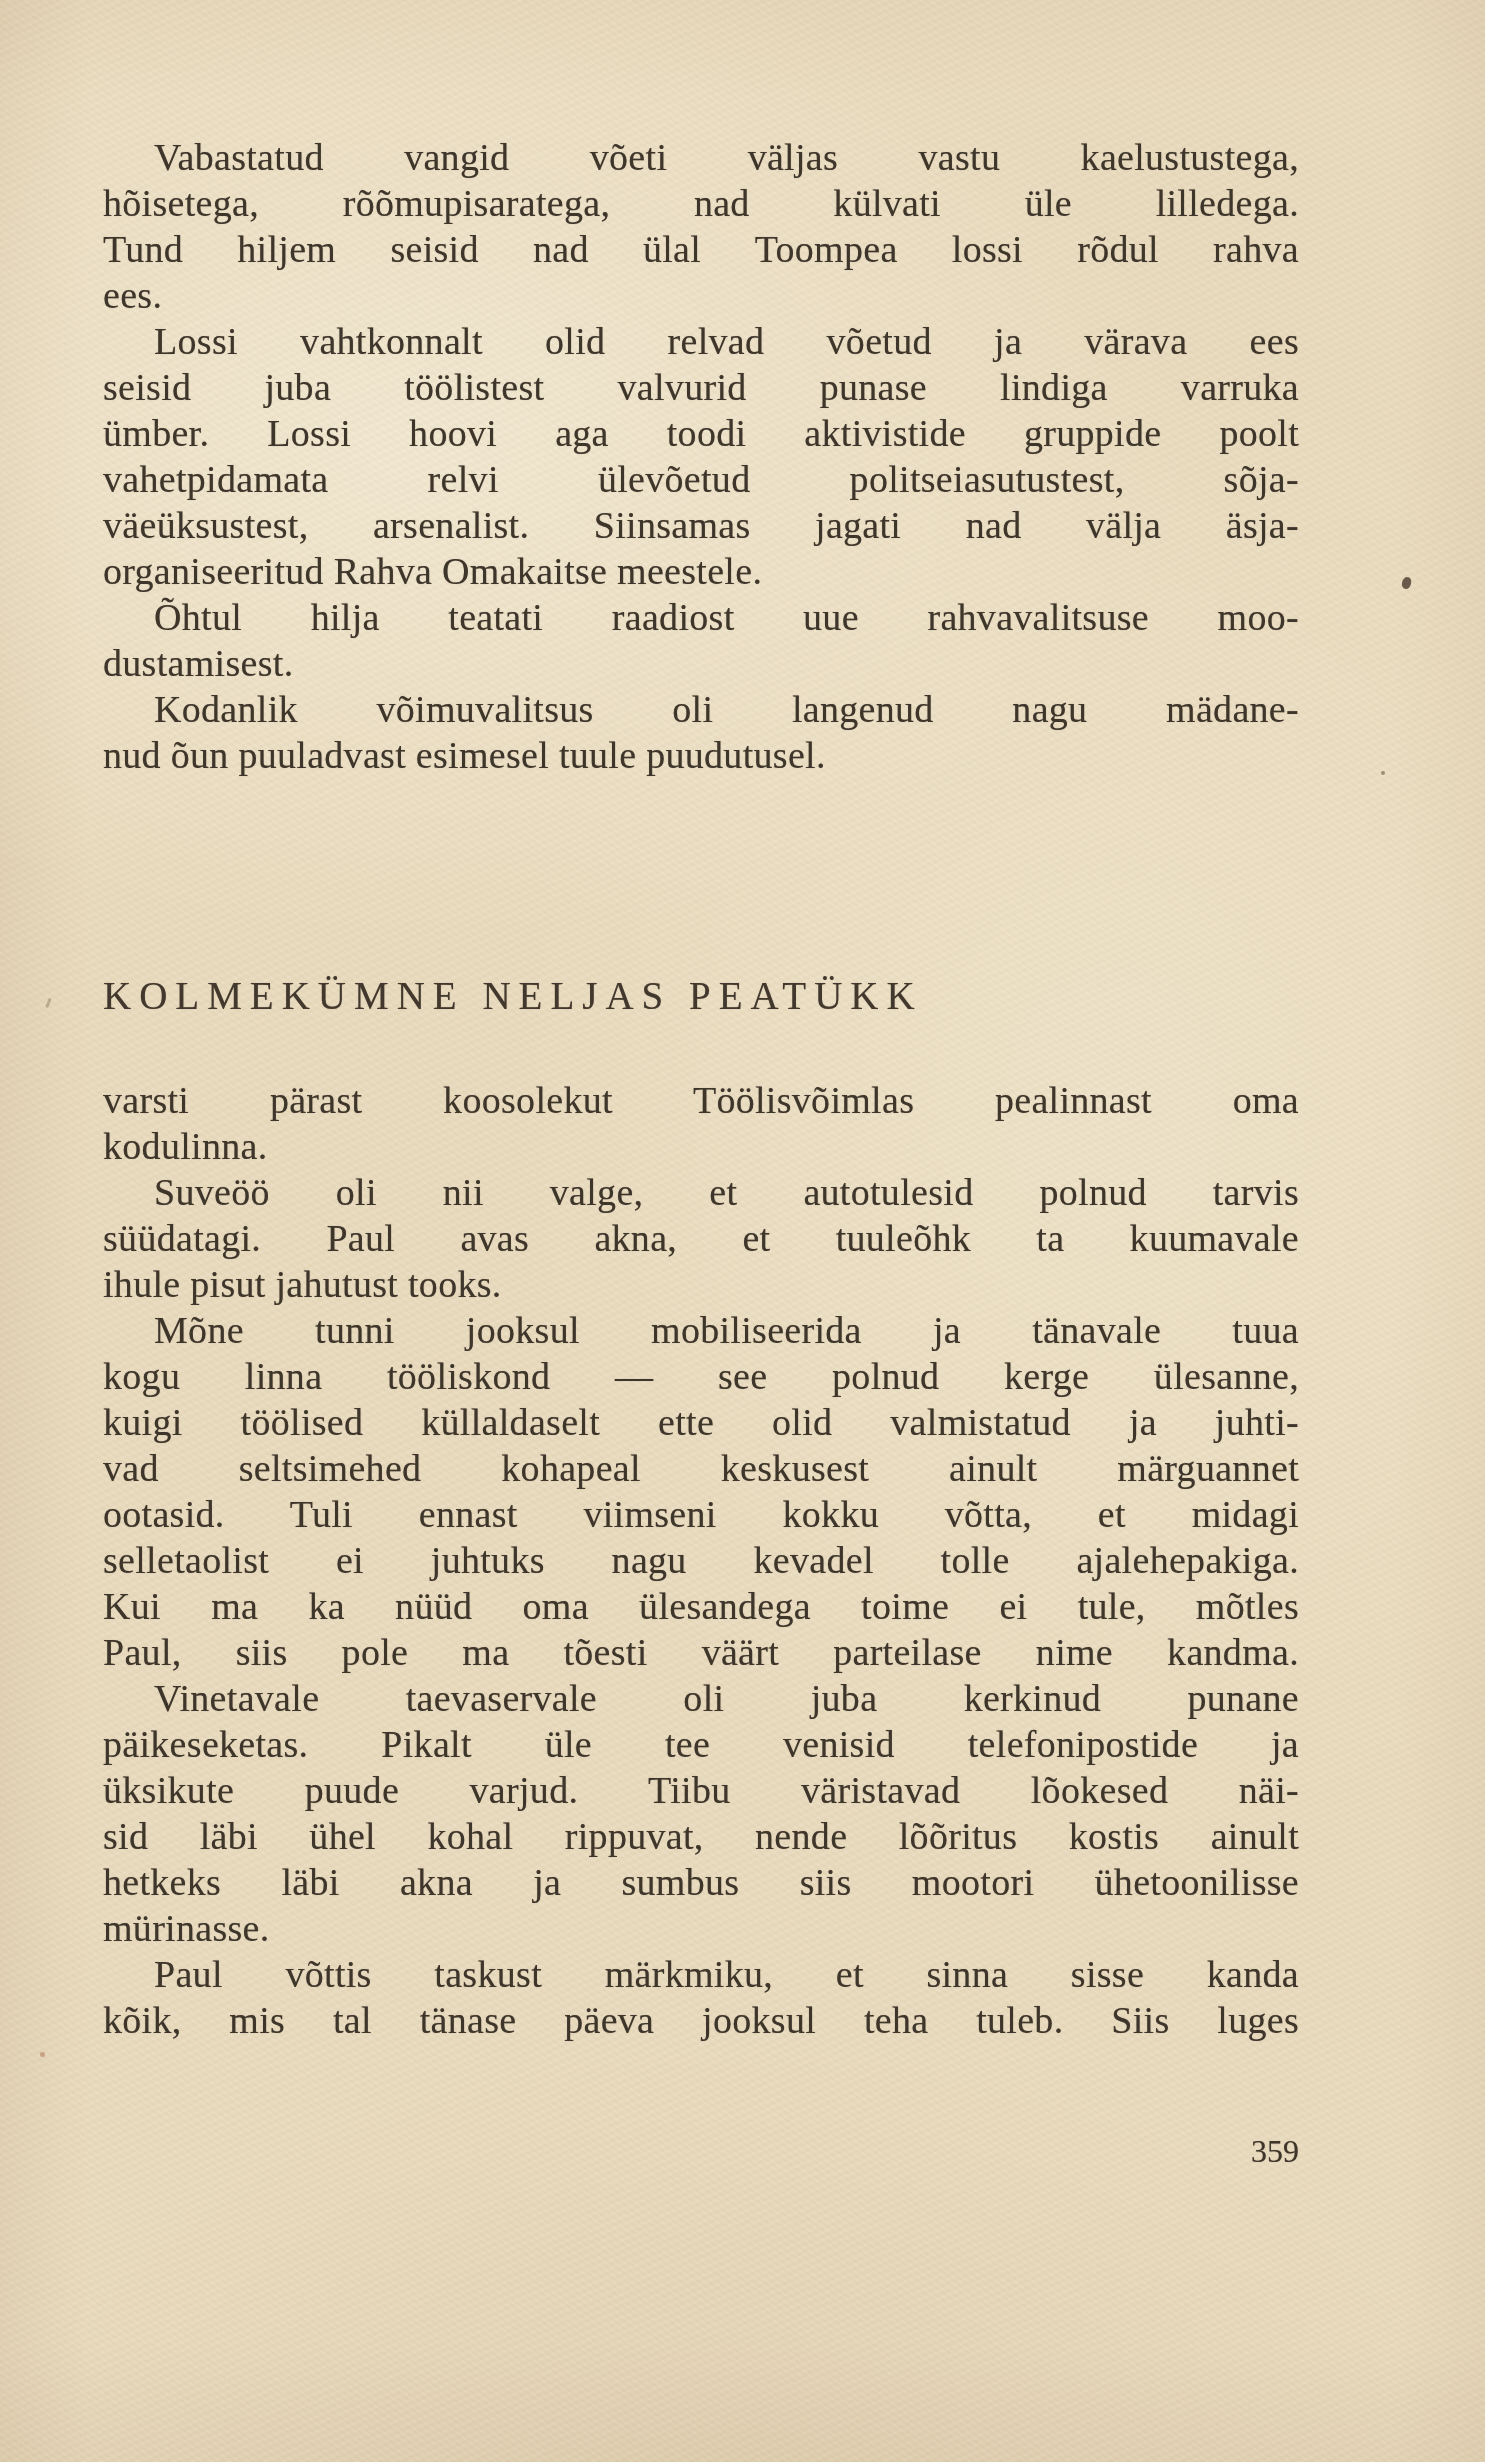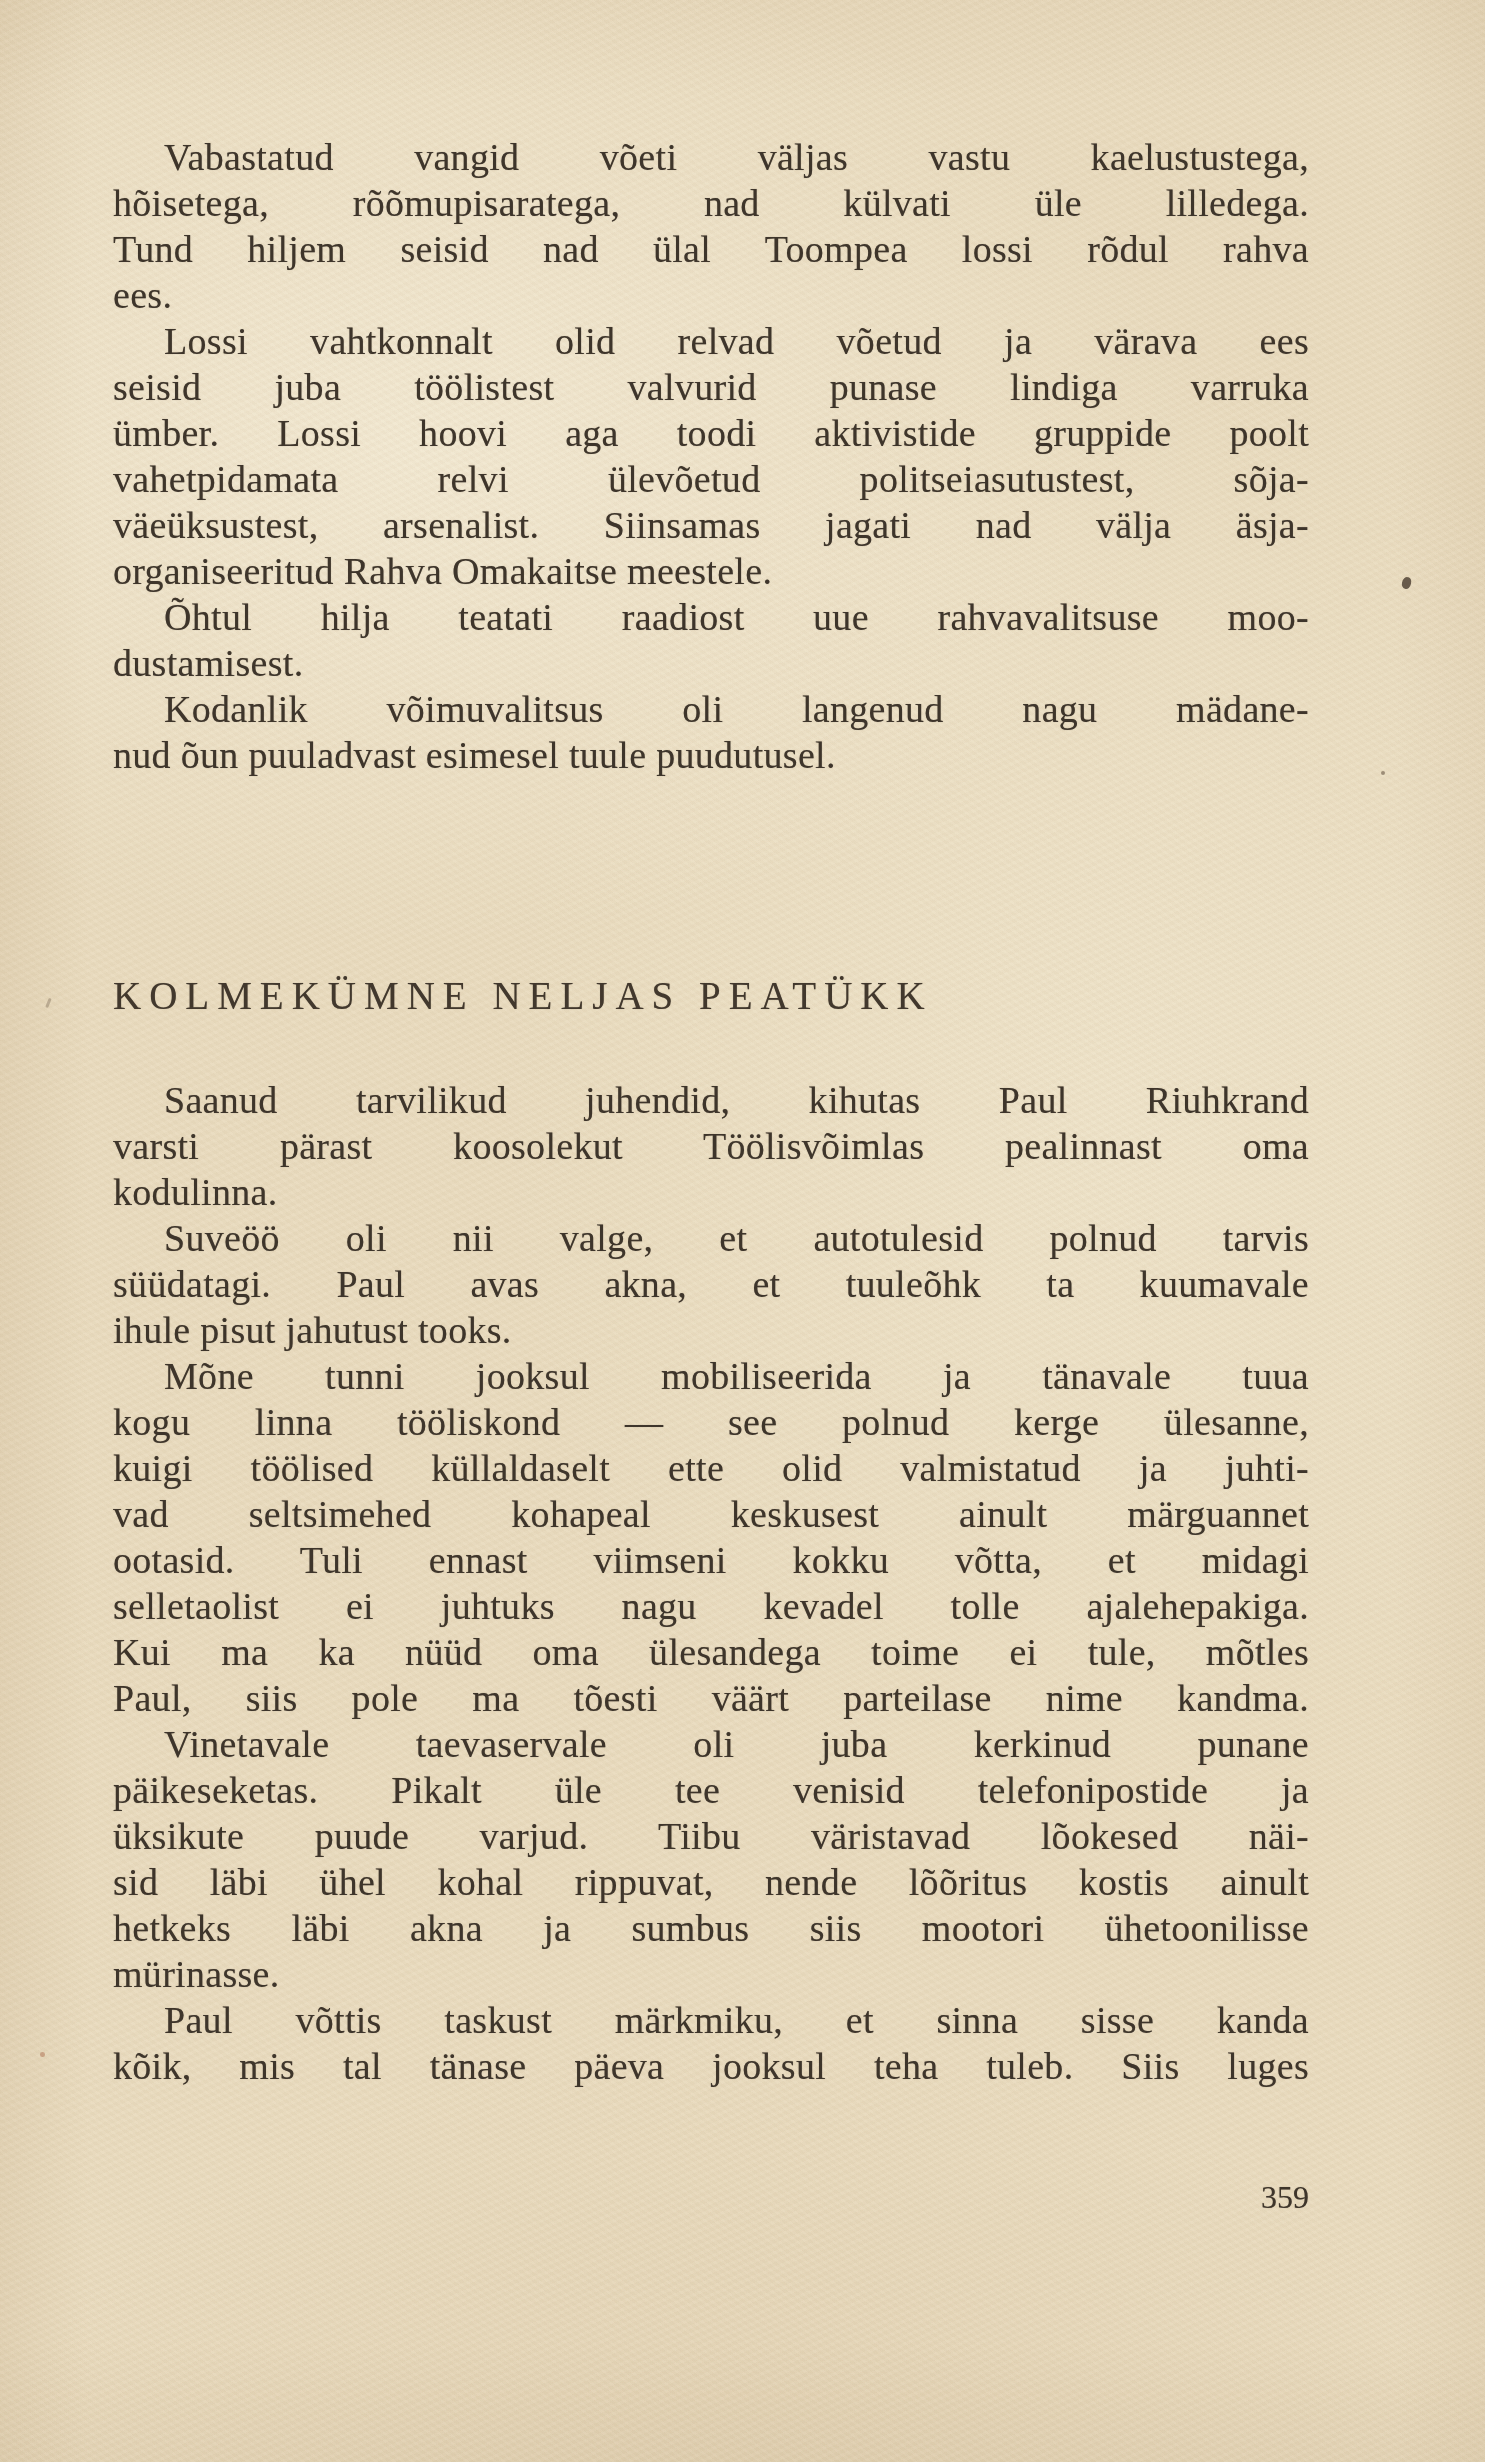--- a/index.html
+++ b/index.html
@@ -25,21 +25,21 @@
     content: "";
     position: absolute;
     inset: 0;
     background-image:
       repeating-linear-gradient(37deg, rgba(255,255,255,0.030) 0 2.4px, rgba(120,95,60,0.020) 2.4px 5.5px),
       repeating-linear-gradient(-23deg, rgba(255,255,255,0.025) 0 3.2px, rgba(120,95,60,0.018) 3.2px 7.1px);
     pointer-events: none;
   }
   .textcol {
     position: absolute;
-    left: 113px;
+    left: 103px;
     top: 134px;
     width: 1196px;
   }
   .para { margin: 0; padding: 0; }
   .line {
     font-family: "Liberation Serif", "DejaVu Serif", serif;
     font-size: 38px;
     line-height: 46px;
     color: #3e352b;
     letter-spacing: 0.3px;
@@ -118,21 +118,20 @@
     </div>
 
     <div class="para">
       <div class="line indent">Kodanlik võimuvalitsus oli langenud nagu mädane-</div>
       <div class="line endline">nud õun puuladvast esimesel tuule puudutusel.</div>
     </div>
 
     <h2 class="heading">KOLMEKÜMNE NELJAS PEATÜKK</h2>
 
     <div class="para">
-      <div class="line indent">Saanud tarvilikud juhendid, kihutas Paul Riuhkrand</div>
       <div class="line">varsti pärast koosolekut Töölisvõimlas pealinnast oma</div>
       <div class="line endline">kodulinna.</div>
     </div>
 
     <div class="para">
       <div class="line indent">Suveöö oli nii valge, et autotulesid polnud tarvis</div>
       <div class="line">süüdatagi. Paul avas akna, et tuuleõhk ta kuumavale</div>
       <div class="line endline">ihule pisut jahutust tooks.</div>
     </div>
 

